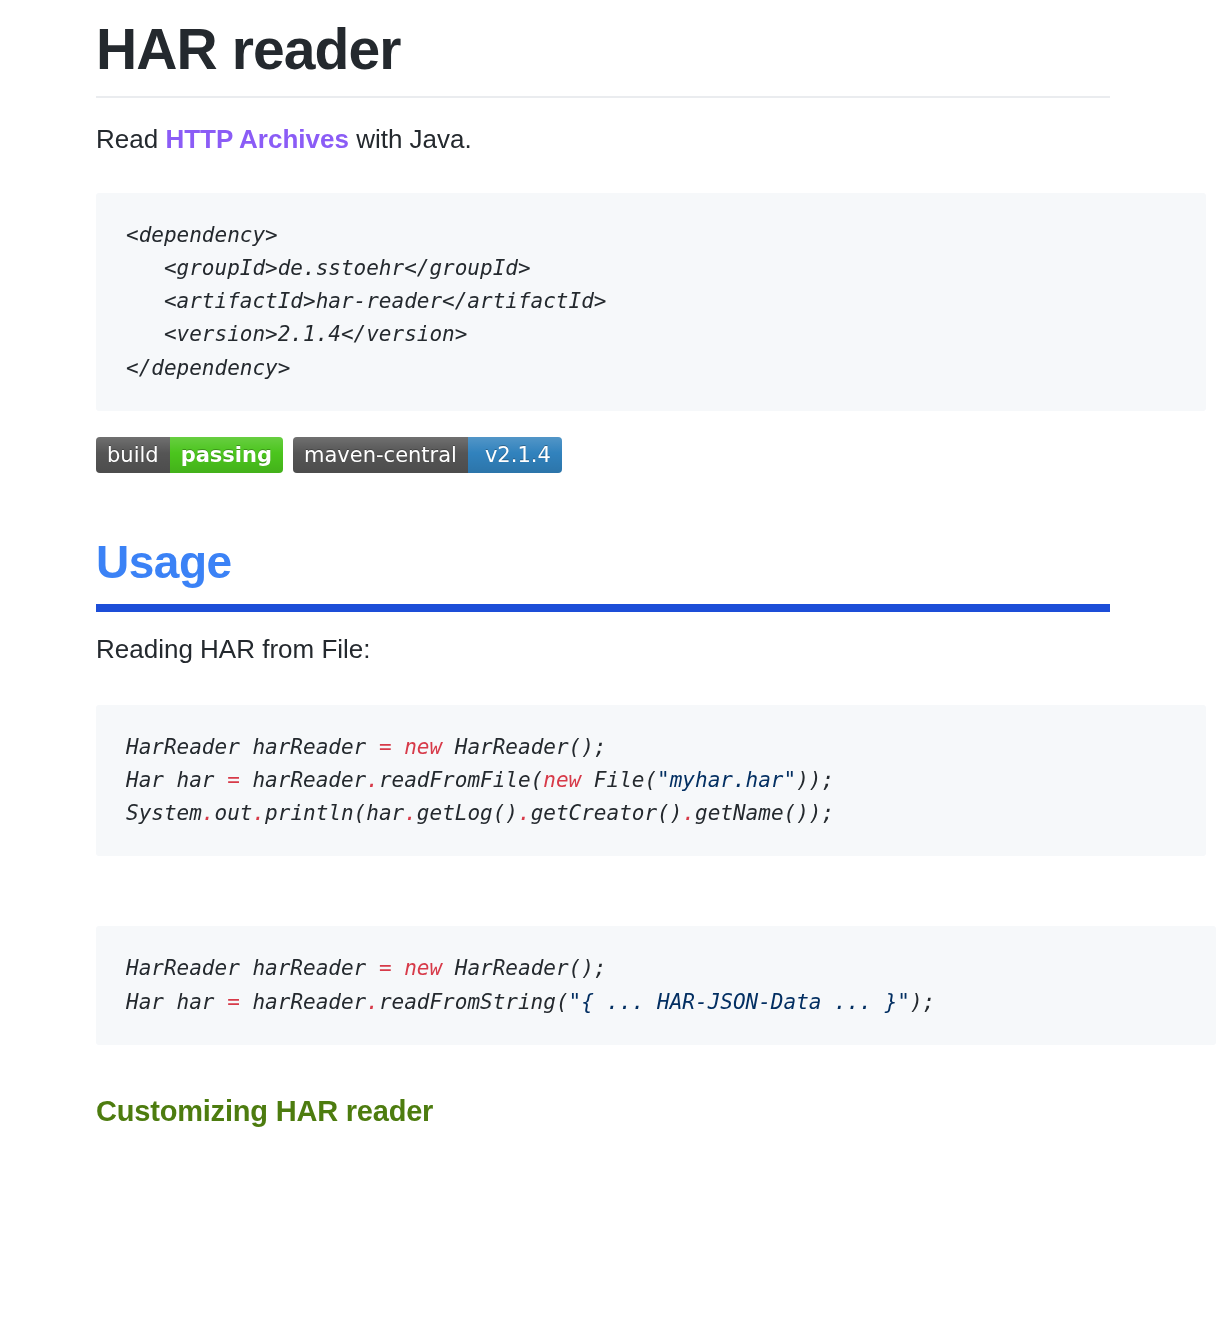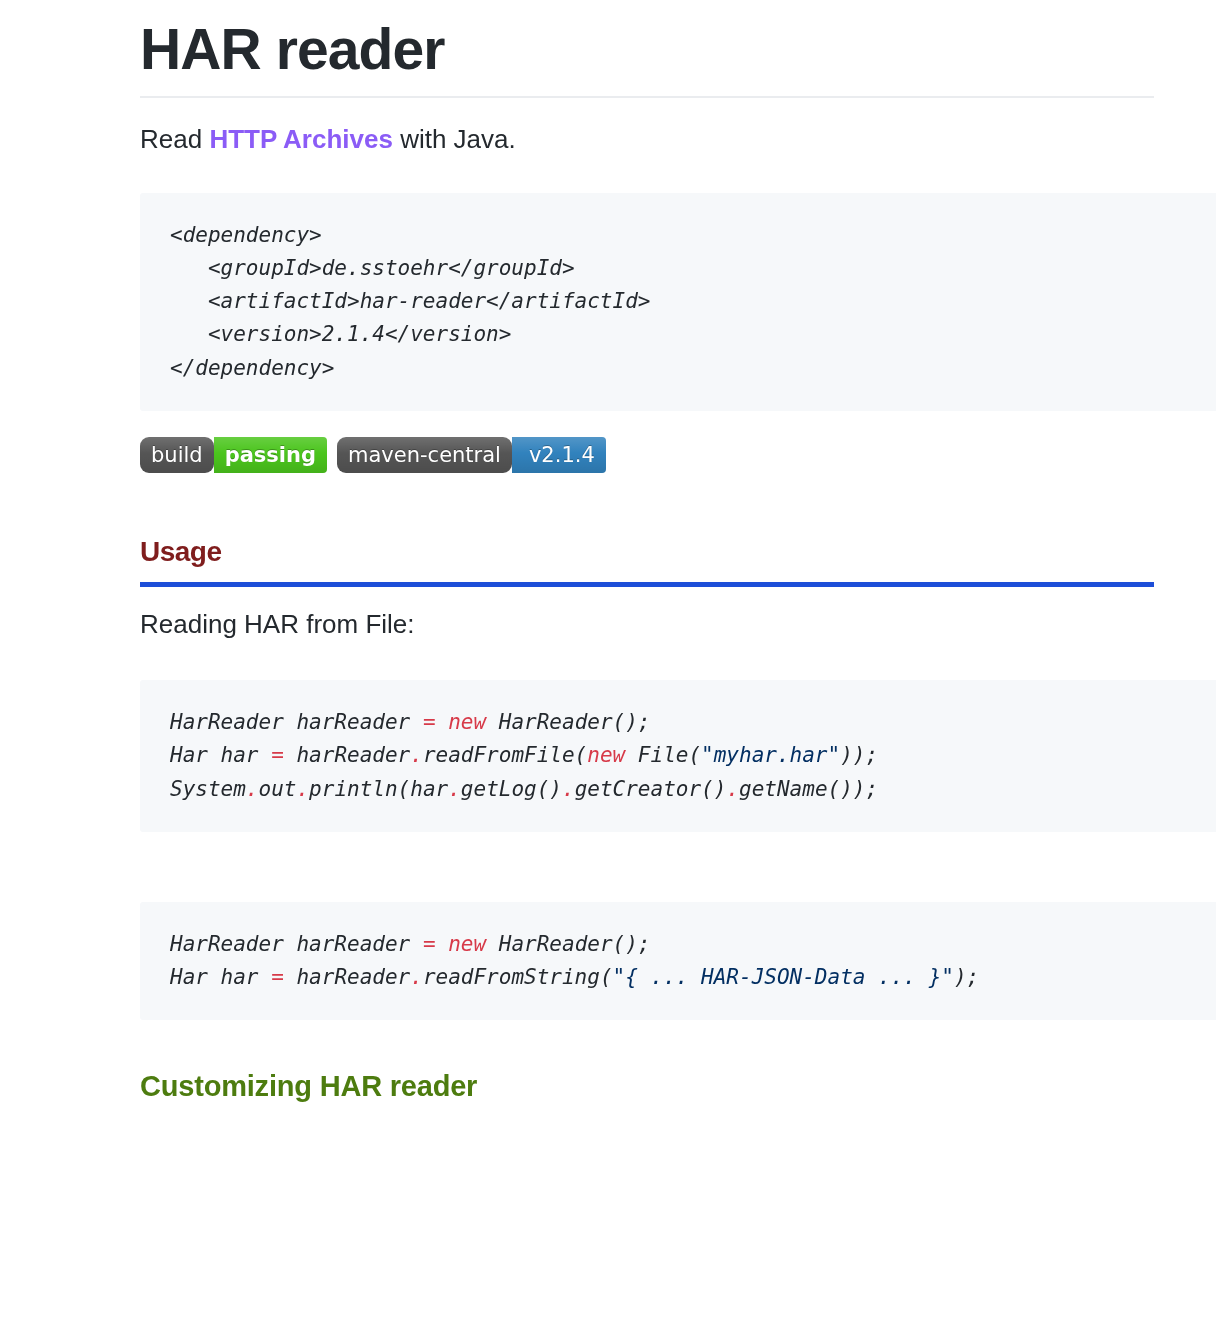--- a/index.html
+++ b/index.html
@@ -12,43 +12,42 @@
     height: 1342px;
     overflow: hidden;
     font-family: "Liberation Sans", sans-serif;
     color: #24292e;
     -webkit-font-smoothing: antialiased;
   }
   .page {
     padding: 18px 10px 0 96px;
     width: 1120px;
     box-sizing: border-box;
-    margin-left: 44px;
   }
 
   
   h1.title {
     font-size: 57px;
     line-height: 1.12;
     font-weight: bold;
     letter-spacing: -0.9px;
     margin: 0 0 22px 0;
     padding-bottom: 14px;
     border-bottom: 2px solid #eaecef;
     color: #24292e;
   }
   h2.section {
-    font-size: 28px;
+    font-size: 46px;
     line-height: 1.2;
     font-weight: bold;
     letter-spacing: -0.5px;
     margin: 0 0 18px 0;
     padding-bottom: 14px;
-    border-bottom: 5px solid #1d4ed8;
-    color: #7f1d1d;
+    border-bottom: 8px solid #1d4ed8;
+    color: #3b82f6;
   }
   h3.subsection {
     font-size: 29px;
     line-height: 1.25;
     font-weight: bold;
     letter-spacing: -0.2px;
     margin: 0;
     color: #4d7c0f;
   }
 
@@ -116,21 +115,20 @@
     color: #ffffff;
     text-shadow: 0 -1px 0 rgba(0,0,0,.28);
   }
   .badge .seg {
     padding: 0 11px;
     white-space: nowrap;
     background-image: linear-gradient(to bottom, rgba(255,255,255,.16), rgba(255,255,255,0) 45%, rgba(0,0,0,.10));
   }
   .badge .seg.left {
     background-color: #555555;
-    border-radius: 9px;
   }
 </style>
 </head>
 <body>
 
 <div class="page">
 
   <h1 class="title">HAR reader</h1>
 
   <p class="para"><span>Read </span><a class="link" href="#">HTTP Archives</a><span> with Java.</span></p>

